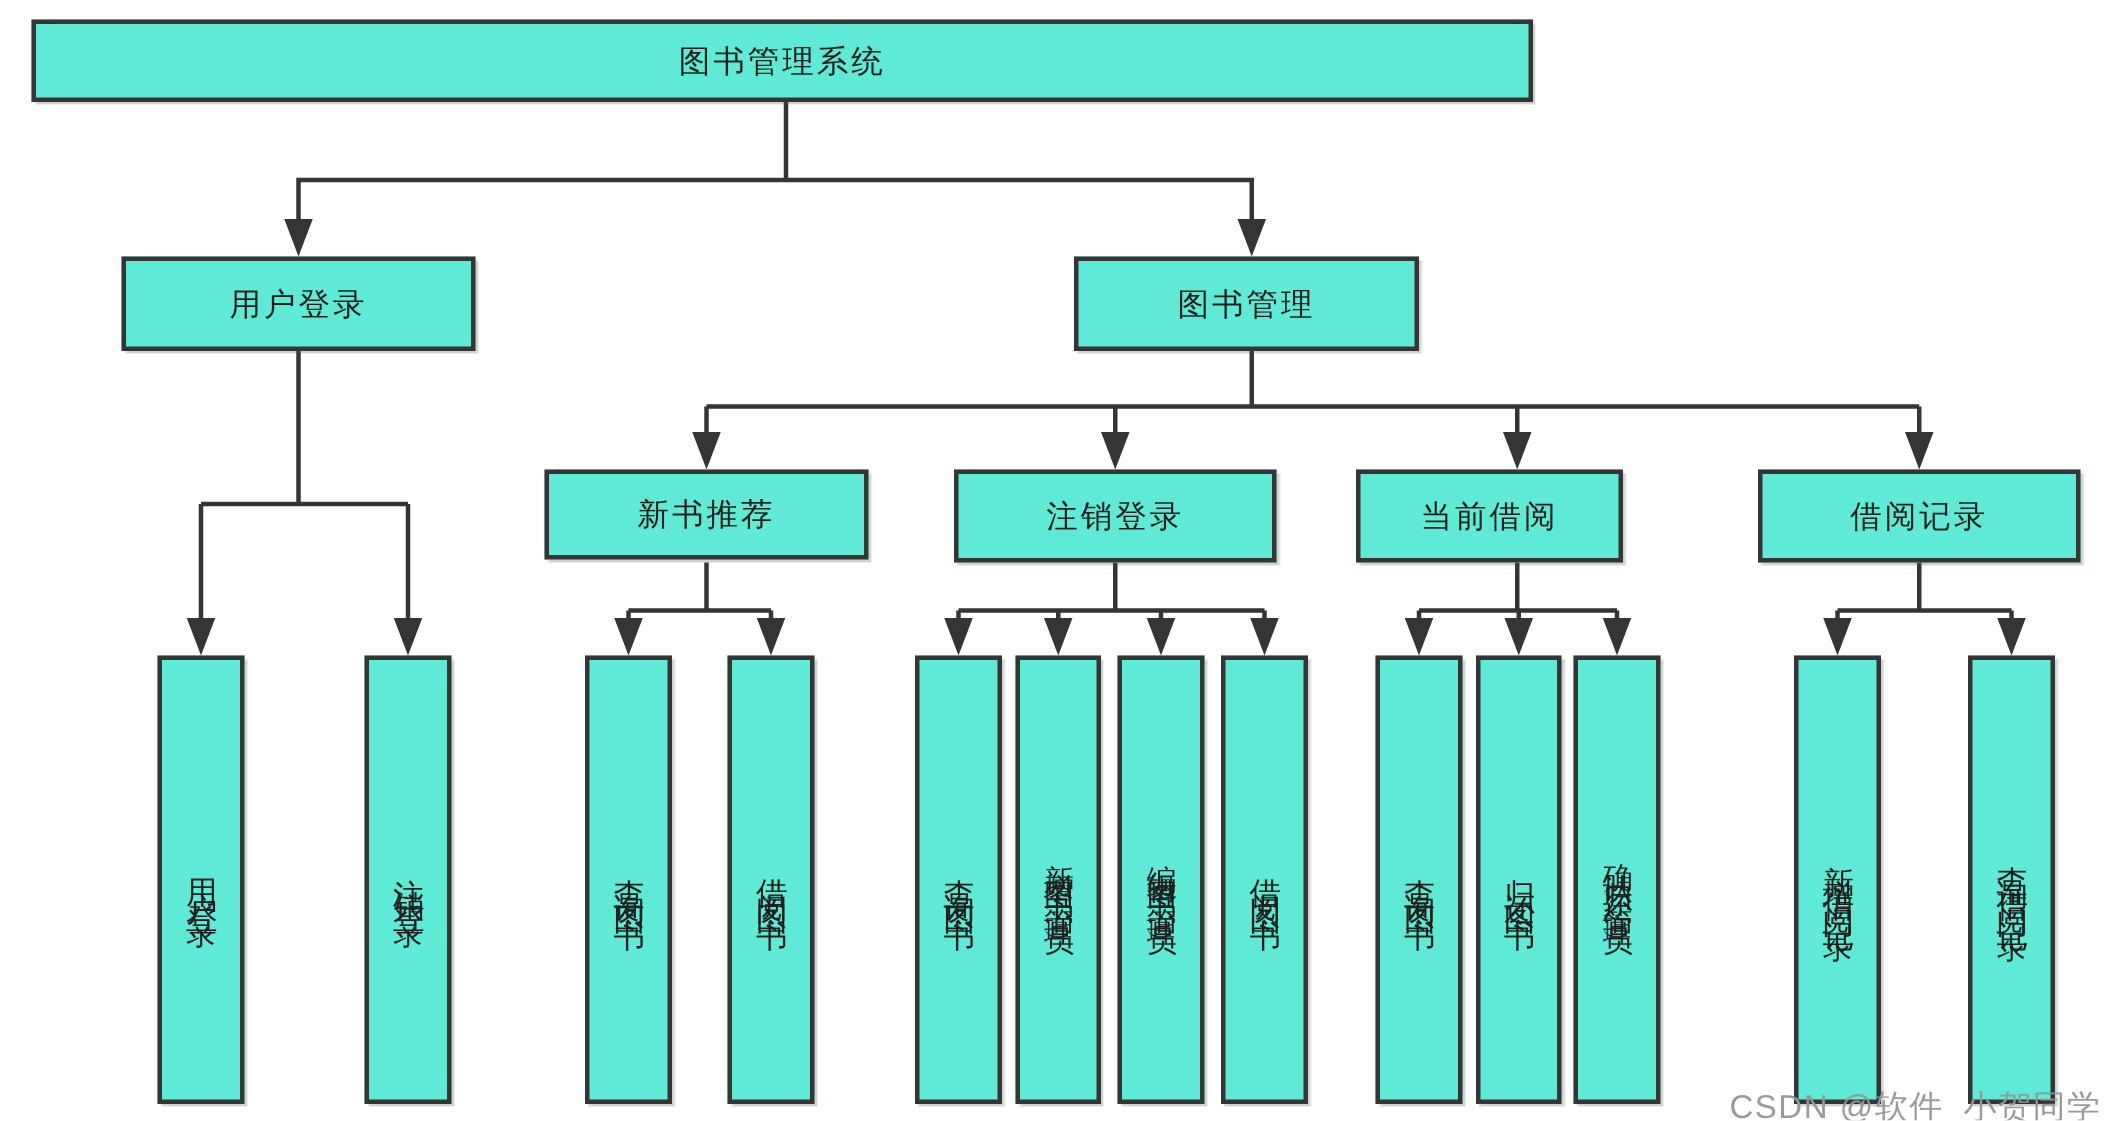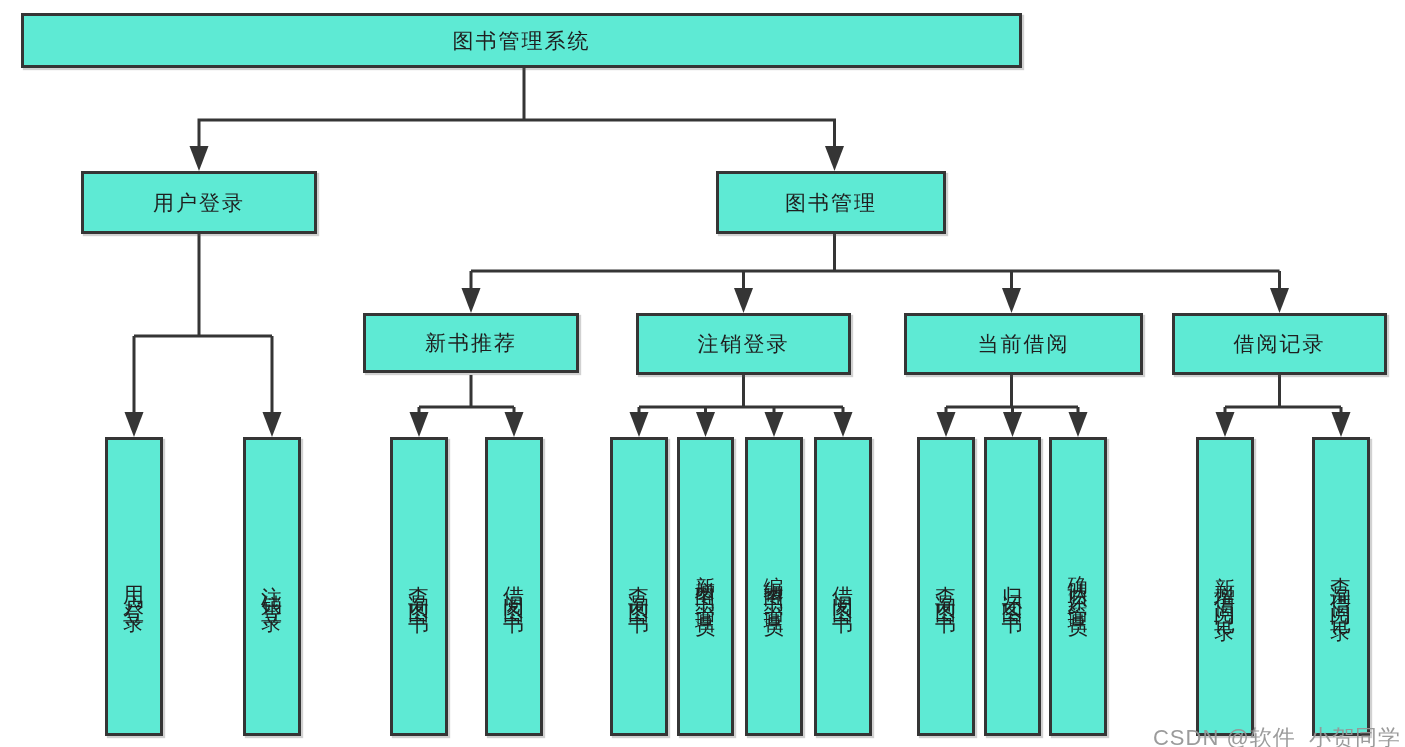--- a/index.html
+++ b/index.html
@@ -100,21 +100,21 @@
   <div class="node" style="left:716px; top:171px; width:230px; height:63px;">
     <span>图书管理</span>
   </div>
 
   <div class="node" style="left:363px; top:313px; width:216px; height:60px;">
     <span>新书推荐</span>
   </div>
   <div class="node" style="left:636px; top:313px; width:215px; height:62px;">
     <span>注销登录</span>
   </div>
-  <div class="node" style="left:904px; top:313px; width:239px; height:62px;">
+  <div class="node" style="left:904px; top:313px; width:178px; height:62px;">
     <span>当前借阅</span>
   </div>
   <div class="node" style="left:1172px; top:313px; width:215px; height:62px;">
     <span>借阅记录</span>
   </div>
 
   <div class="node leaf" style="left:105px; top:437px; width:58px; height:299px;">
     <span>用户登录</span>
   </div>
   <div class="node leaf" style="left:243px; top:437px; width:58px; height:299px;">

